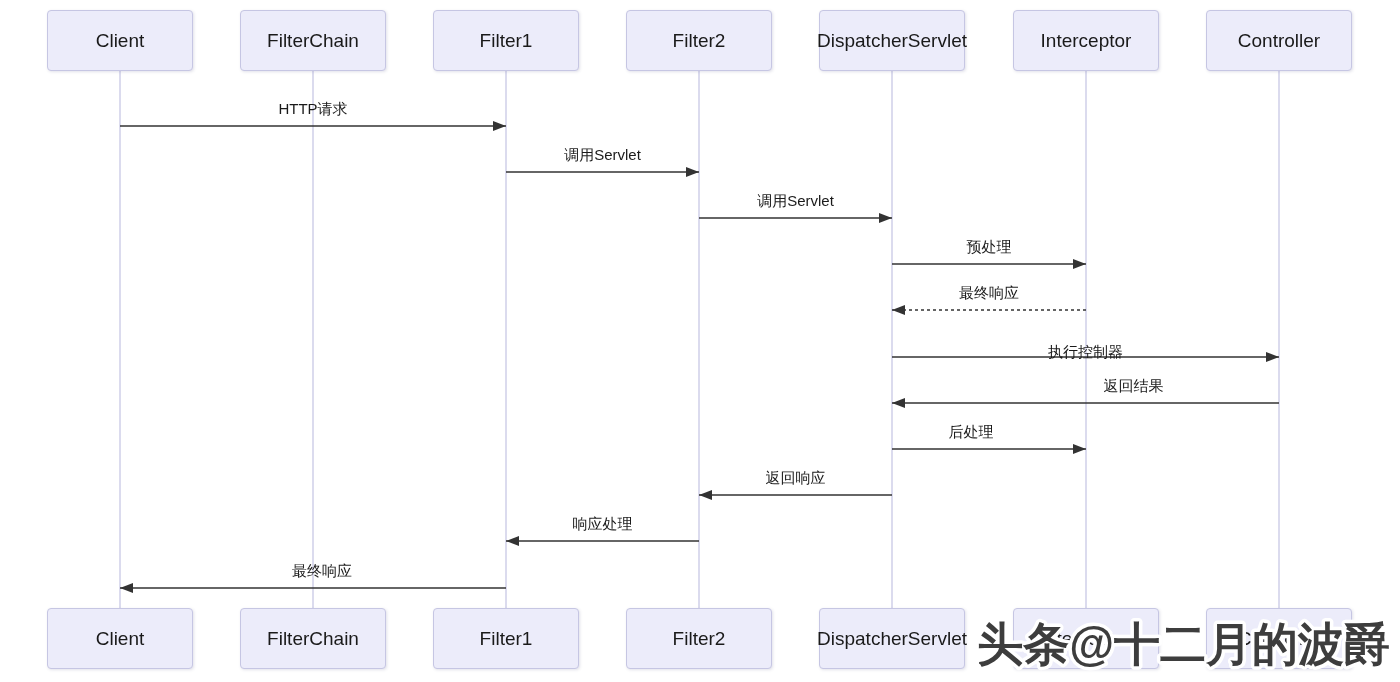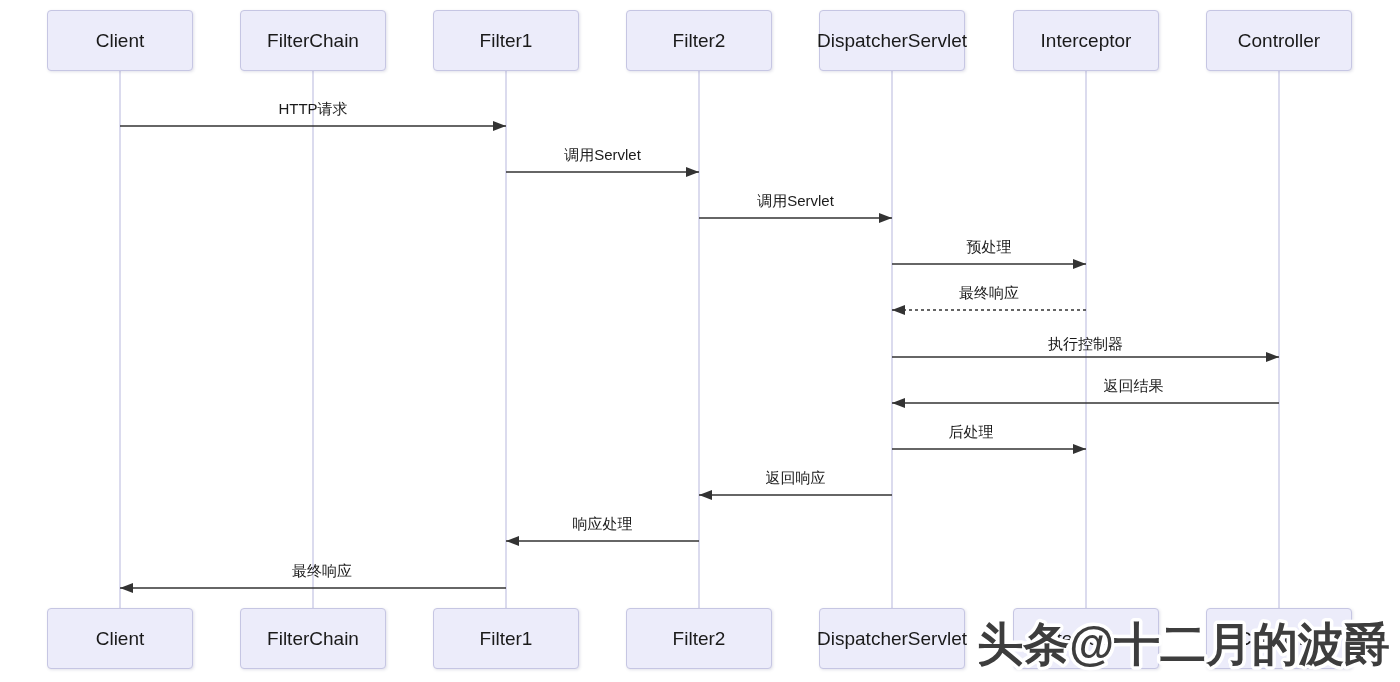--- a/index.html
+++ b/index.html
@@ -144,21 +144,21 @@
       <span>Controller</span>
     </div>
     <div class="actor" style="left: 1206px; top: 608px;">
       <span>Controller</span>
     </div>
     <div class="msg-label" style="left: 313px; top: 99px;">HTTP请求</div>
     <div class="msg-label" style="left: 602.5px; top: 145px;">调用Servlet</div>
     <div class="msg-label" style="left: 795.5px; top: 191px;">调用Servlet</div>
     <div class="msg-label" style="left: 989px; top: 237px;">预处理</div>
     <div class="msg-label" style="left: 989px; top: 283px;">最终响应</div>
-    <div class="msg-label" style="left: 1085.5px; top: 334px;">执行控制器</div>
+    <div class="msg-label" style="left: 1085.5px; top: 342px;">执行控制器</div>
     <div class="msg-label" style="left: 1085.5px; top: 376px; margin-left: 48px;">返回结果</div>
     <div class="msg-label" style="left: 971px; top: 422px; text-align: center;">后处理</div>
     <div class="msg-label" style="left: 795.5px; top: 468px;">返回响应</div>
     <div class="msg-label" style="left: 602.5px; top: 514px;">响应处理</div>
     <div class="msg-label" style="left: 322px; top: 561px;">最终响应</div>
     <svg id="wm" width="432" height="70" xmlns="http://www.w3.org/2000/svg">
     <text class="wm-text" x="424" y="50" text-anchor="end">头条@十二月的波爵</text>
   </svg>
 </div>
 

